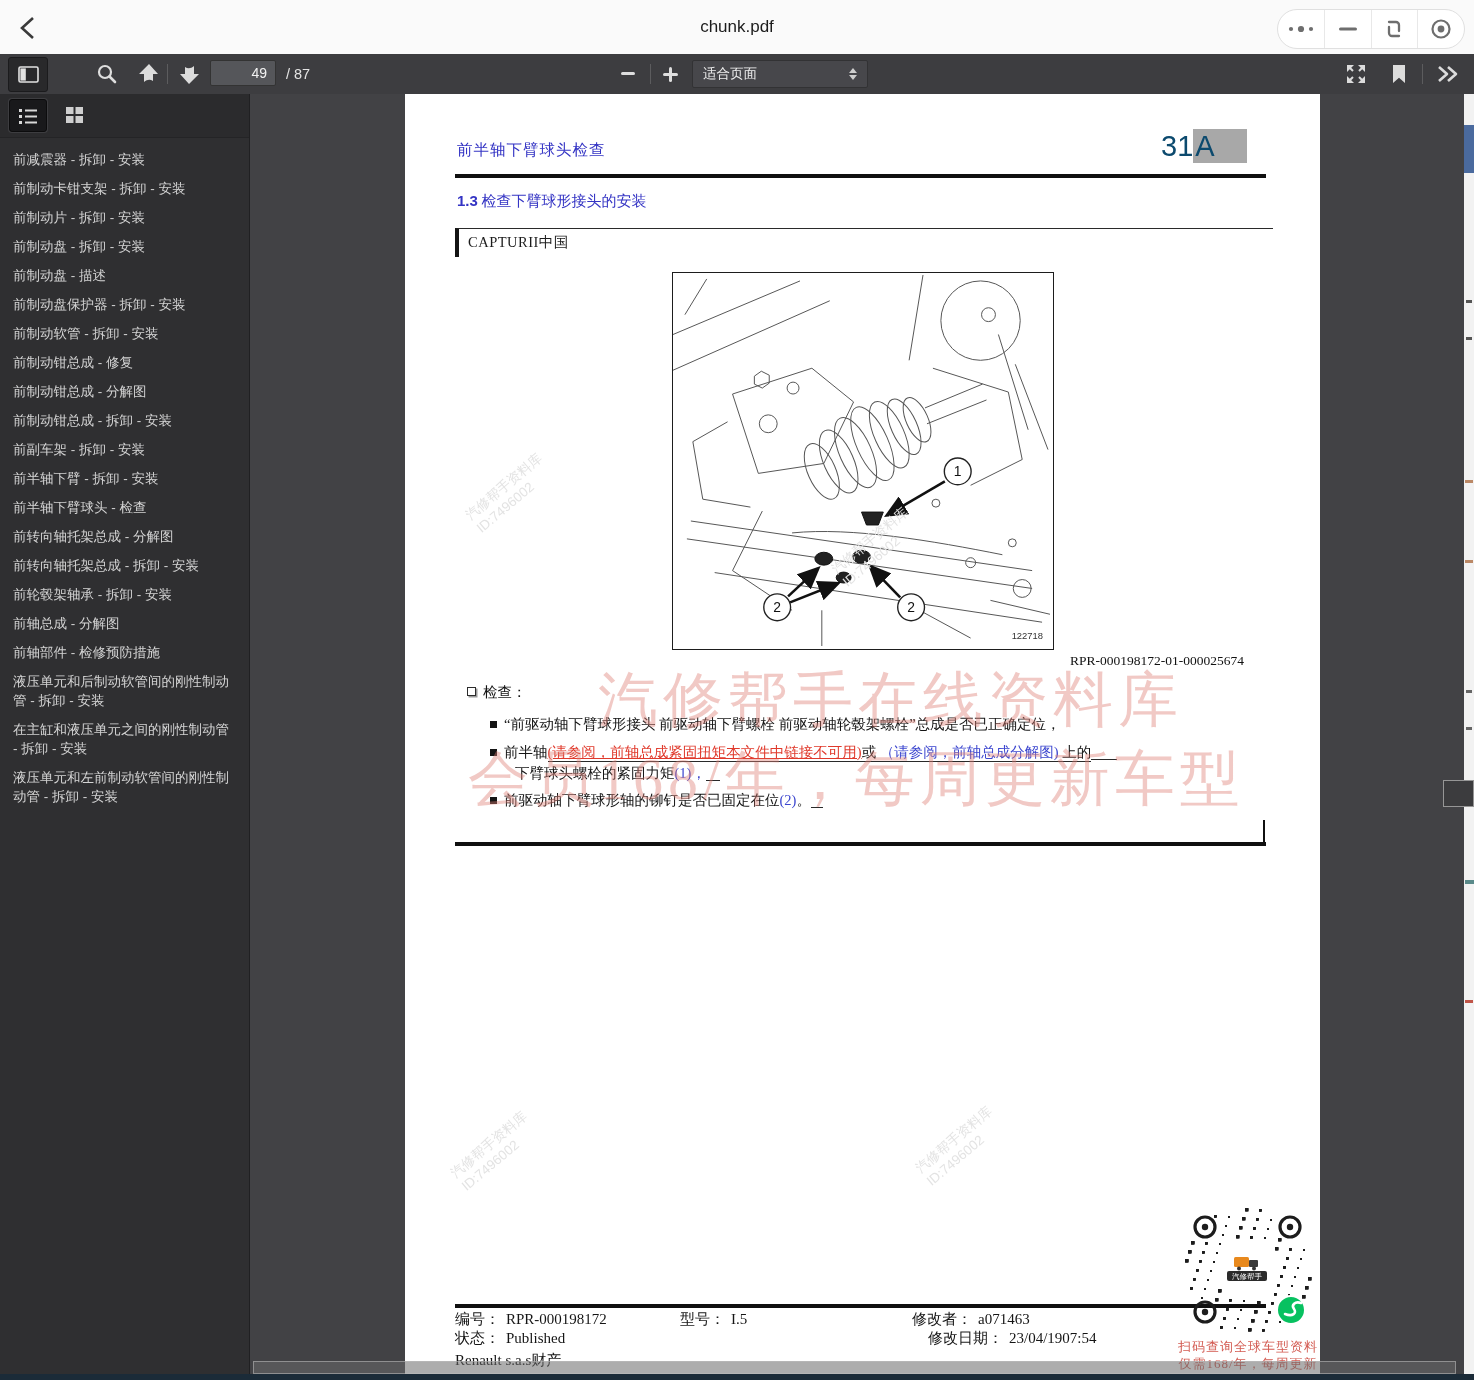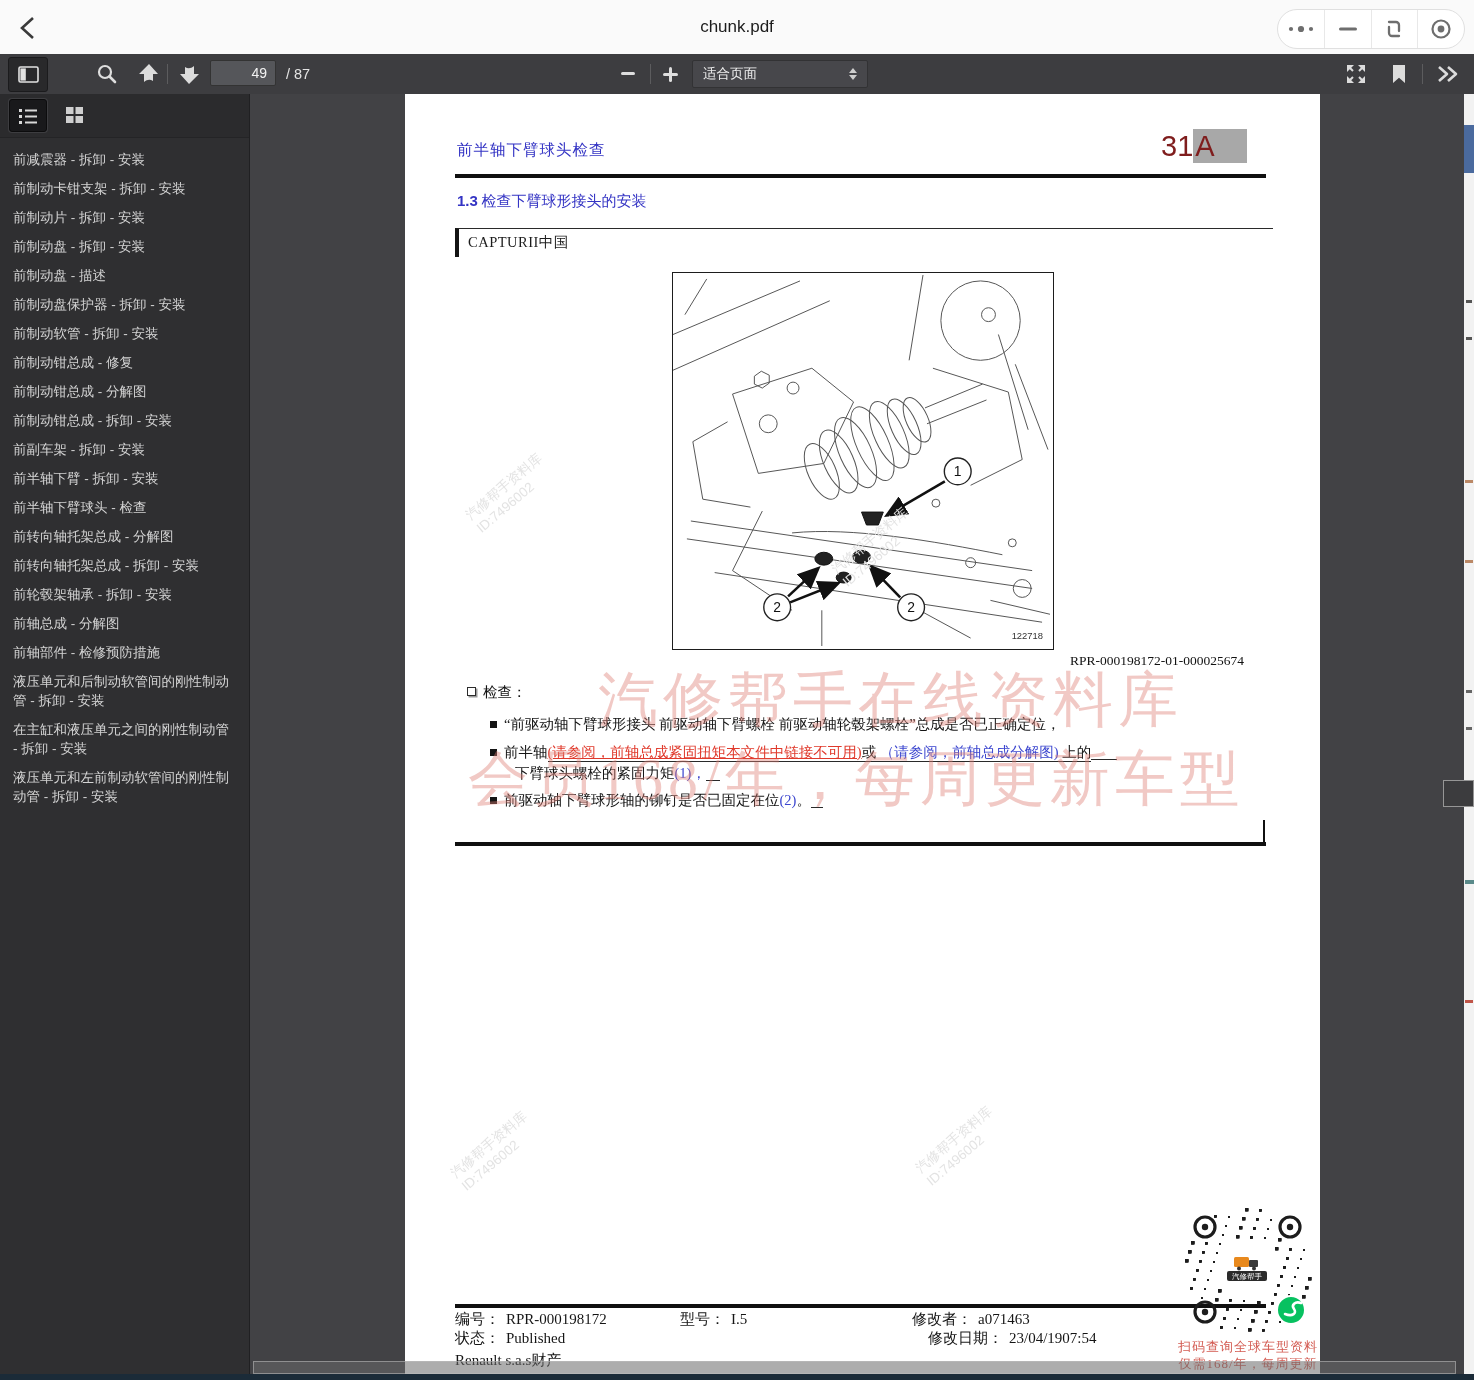--- a/index.html
+++ b/index.html
@@ -39,21 +39,21 @@
   .side-btn{position:absolute;top:5px;width:36px;height:31px;border-radius:3px;display:flex;align-items:center;justify-content:center;cursor:pointer;}
   .side-btn.active{background:#19191b;border:1px solid #0c0c0d;box-shadow:0 0 0 1px #3d3d40;}
   .toc{position:absolute;left:0;top:47px;width:100%;margin:0;padding:4px 0 0 0;list-style:none;}
   .toc li{padding:5px 12px 5px 13px;font-size:13.5px;line-height:19px;color:#d4d4d4;cursor:pointer;}
 
   
   .viewer{left:250px;top:94px;width:1224px;height:1286px;background:#424245;overflow:hidden;}
   .page{position:absolute;left:155px;top:0;width:915px;height:1286px;background:#fff;
     font-family:"Liberation Serif","DejaVu Serif",serif;color:#141414;}
   .doc-title{left:52px;top:46px;font-size:15.5px;color:#3434c4;letter-spacing:1px;}
-  .pagecode{left:756px;top:36px;font-size:29px;color:#7f1d1d;font-family:"Liberation Sans",sans-serif;font-weight:400;}
+  .pagecode{left:756px;top:36px;font-size:29px;color:#0c4a6e;font-family:"Liberation Sans",sans-serif;font-weight:400;}
   .pagecode .letter{background:#a8a8a8;padding:1px 32px 1px 2px;}
   .rule1{left:50px;top:80px;width:811px;height:4px;background:#101010;}
   .sec-head{left:52px;top:98px;font-size:15px;color:#3434c4;}
   .sec-head b{font-family:"Liberation Sans",sans-serif;font-weight:bold;}
   .model-box{left:50px;top:134px;width:805px;height:24px;border-top:1px solid #2a2a2a;border-left:4px solid #141414;
     padding:4px 0 0 9px;font-size:14.5px;color:#1c1c1c;letter-spacing:.5px;}
   .fig-frame{left:267px;top:178px;width:380px;height:376px;border:1.5px solid #1d1d1d;background:#fff;}
   .fig-caption{left:470px;top:559px;width:369px;text-align:right;font-size:13.5px;color:#111;}
   .trow{position:absolute;font-size:14.5px;line-height:21px;color:#141414;white-space:nowrap;margin-left:12px;}
   .sq{display:inline-block;width:7px;height:7px;border:1.5px solid #2c2c2c;box-shadow:1.5px 1.5px 0 rgba(0,0,0,.4);margin-right:7px;vertical-align:1px;}

